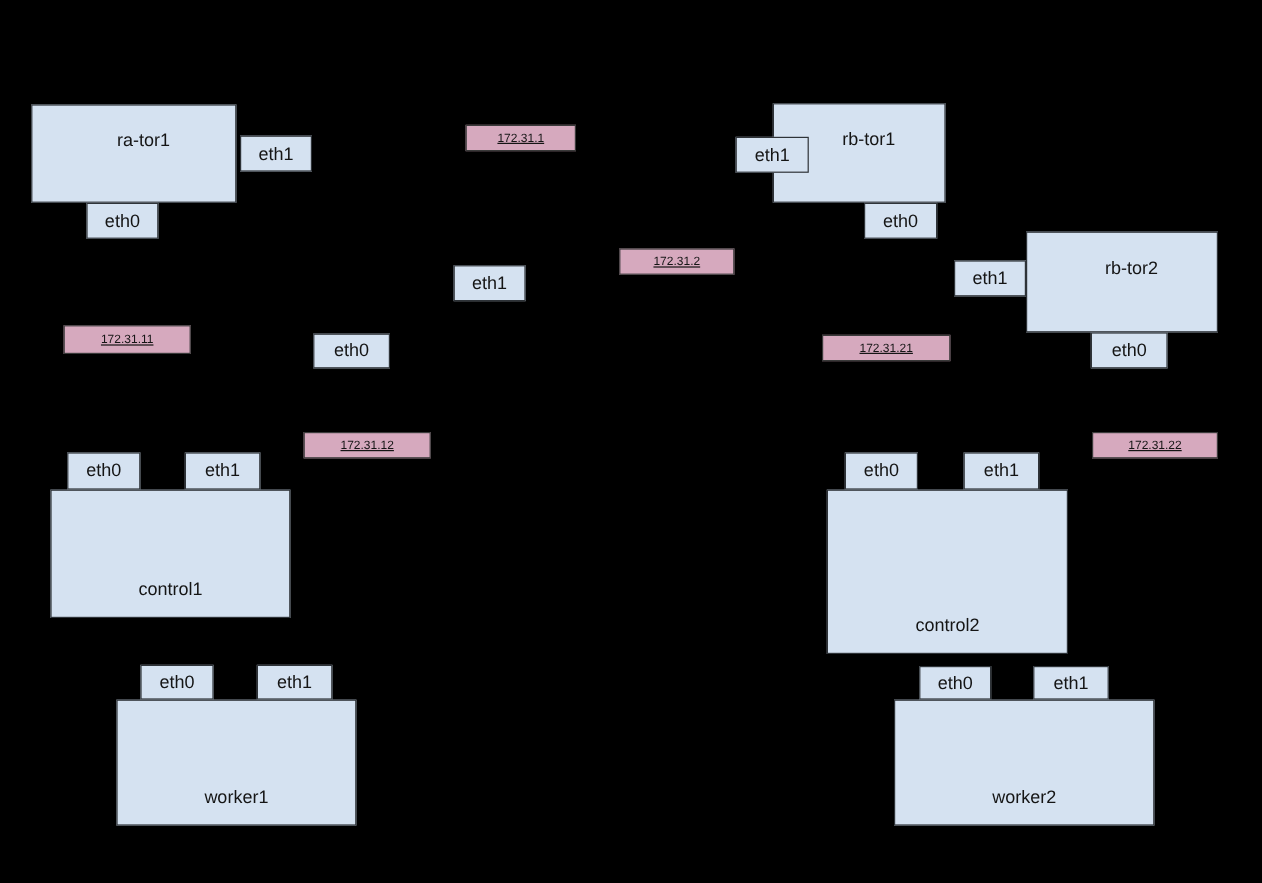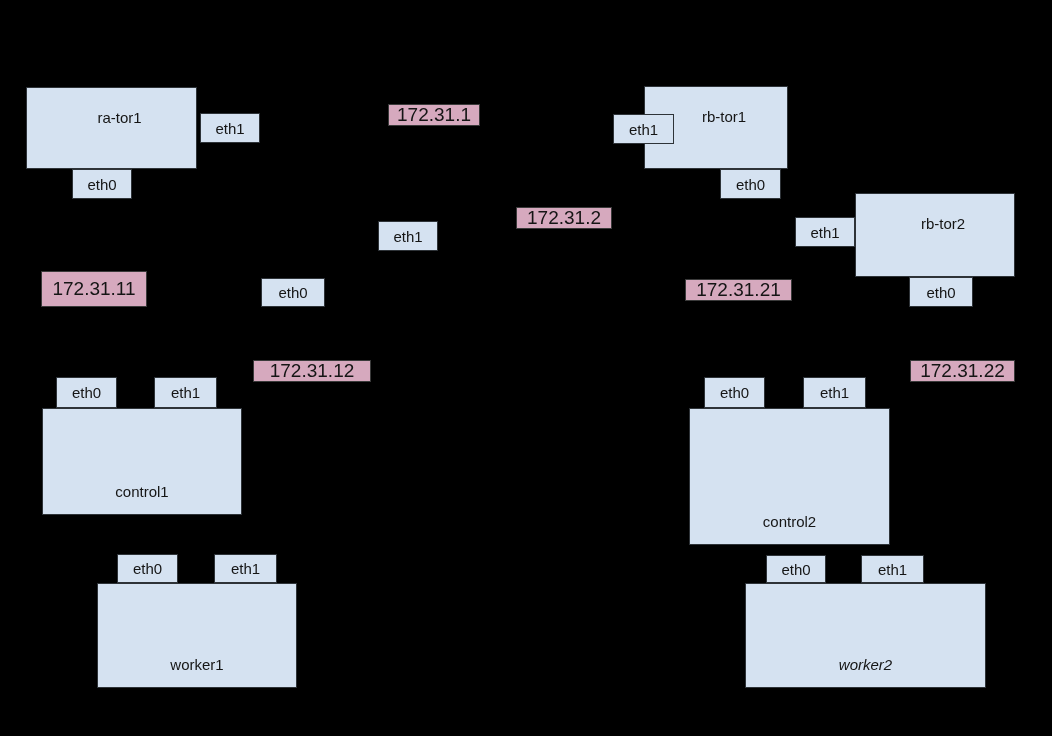--- a/index.html
+++ b/index.html
@@ -44,23 +44,24 @@
     font-size:15px;
     color:var(--text);
     z-index:3;
   }
   .ip{
     position:absolute;
     background:var(--ip-fill);
     border:1px solid var(--ip-border);
     box-sizing:border-box;
     display:flex;align-items:center;justify-content:center;
-    font-size:19px;
+    font-size:10px;
     color:var(--text);
     z-index:4;
+    text-decoration:underline;
   }
 </style>
 </head>
 <body>
 
 <div class="canvas">
 
   <div class="node tor" style="left:26px;top:87px;width:171px;height:82px;">
     <div class="node-label">ra-tor1</div>
   </div>
@@ -93,26 +94,26 @@
   </div>
   <div class="iface" style="left:795px;top:217px;width:60px;height:30px;">eth1</div>
   <div class="iface" style="left:909px;top:277px;width:64px;height:30px;">eth0</div>
 
   <div class="node host" style="left:689px;top:408px;width:201px;height:137px;">
     <div class="node-label">control2</div>
   </div>
   <div class="iface" style="left:704px;top:377px;width:61px;height:31px;">eth0</div>
   <div class="iface" style="left:803px;top:377px;width:63px;height:31px;">eth1</div>
 
-  <div class="node host" style="left:745px;top:583px;width:241px;height:105px;font-style:italic;">
+  <div class="node host" style="left:745px;top:583px;width:217px;height:105px;">
     <div class="node-label">worker2</div>
   </div>
   <div class="iface" style="left:766px;top:555px;width:60px;height:28px;">eth0</div>
   <div class="iface" style="left:861px;top:555px;width:63px;height:28px;">eth1</div>
 
   <div class="ip" style="left:388px;top:104px;width:92px;height:22px;">172.31.1</div>
   <div class="ip" style="left:516px;top:207px;width:96px;height:22px;">172.31.2</div>
-  <div class="ip" style="left:41px;top:271px;width:106px;height:36px;">172.31.11</div>
-  <div class="ip" style="left:253px;top:360px;width:118px;height:22px;">172.31.12</div>
+  <div class="ip" style="left:53px;top:271px;width:106px;height:24px;">172.31.11</div>
+  <div class="ip" style="left:253px;top:360px;width:106px;height:22px;">172.31.12</div>
   <div class="ip" style="left:685px;top:279px;width:107px;height:22px;">172.31.21</div>
   <div class="ip" style="left:910px;top:360px;width:105px;height:22px;">172.31.22</div>
 
 </div>
 
 </body></html>

